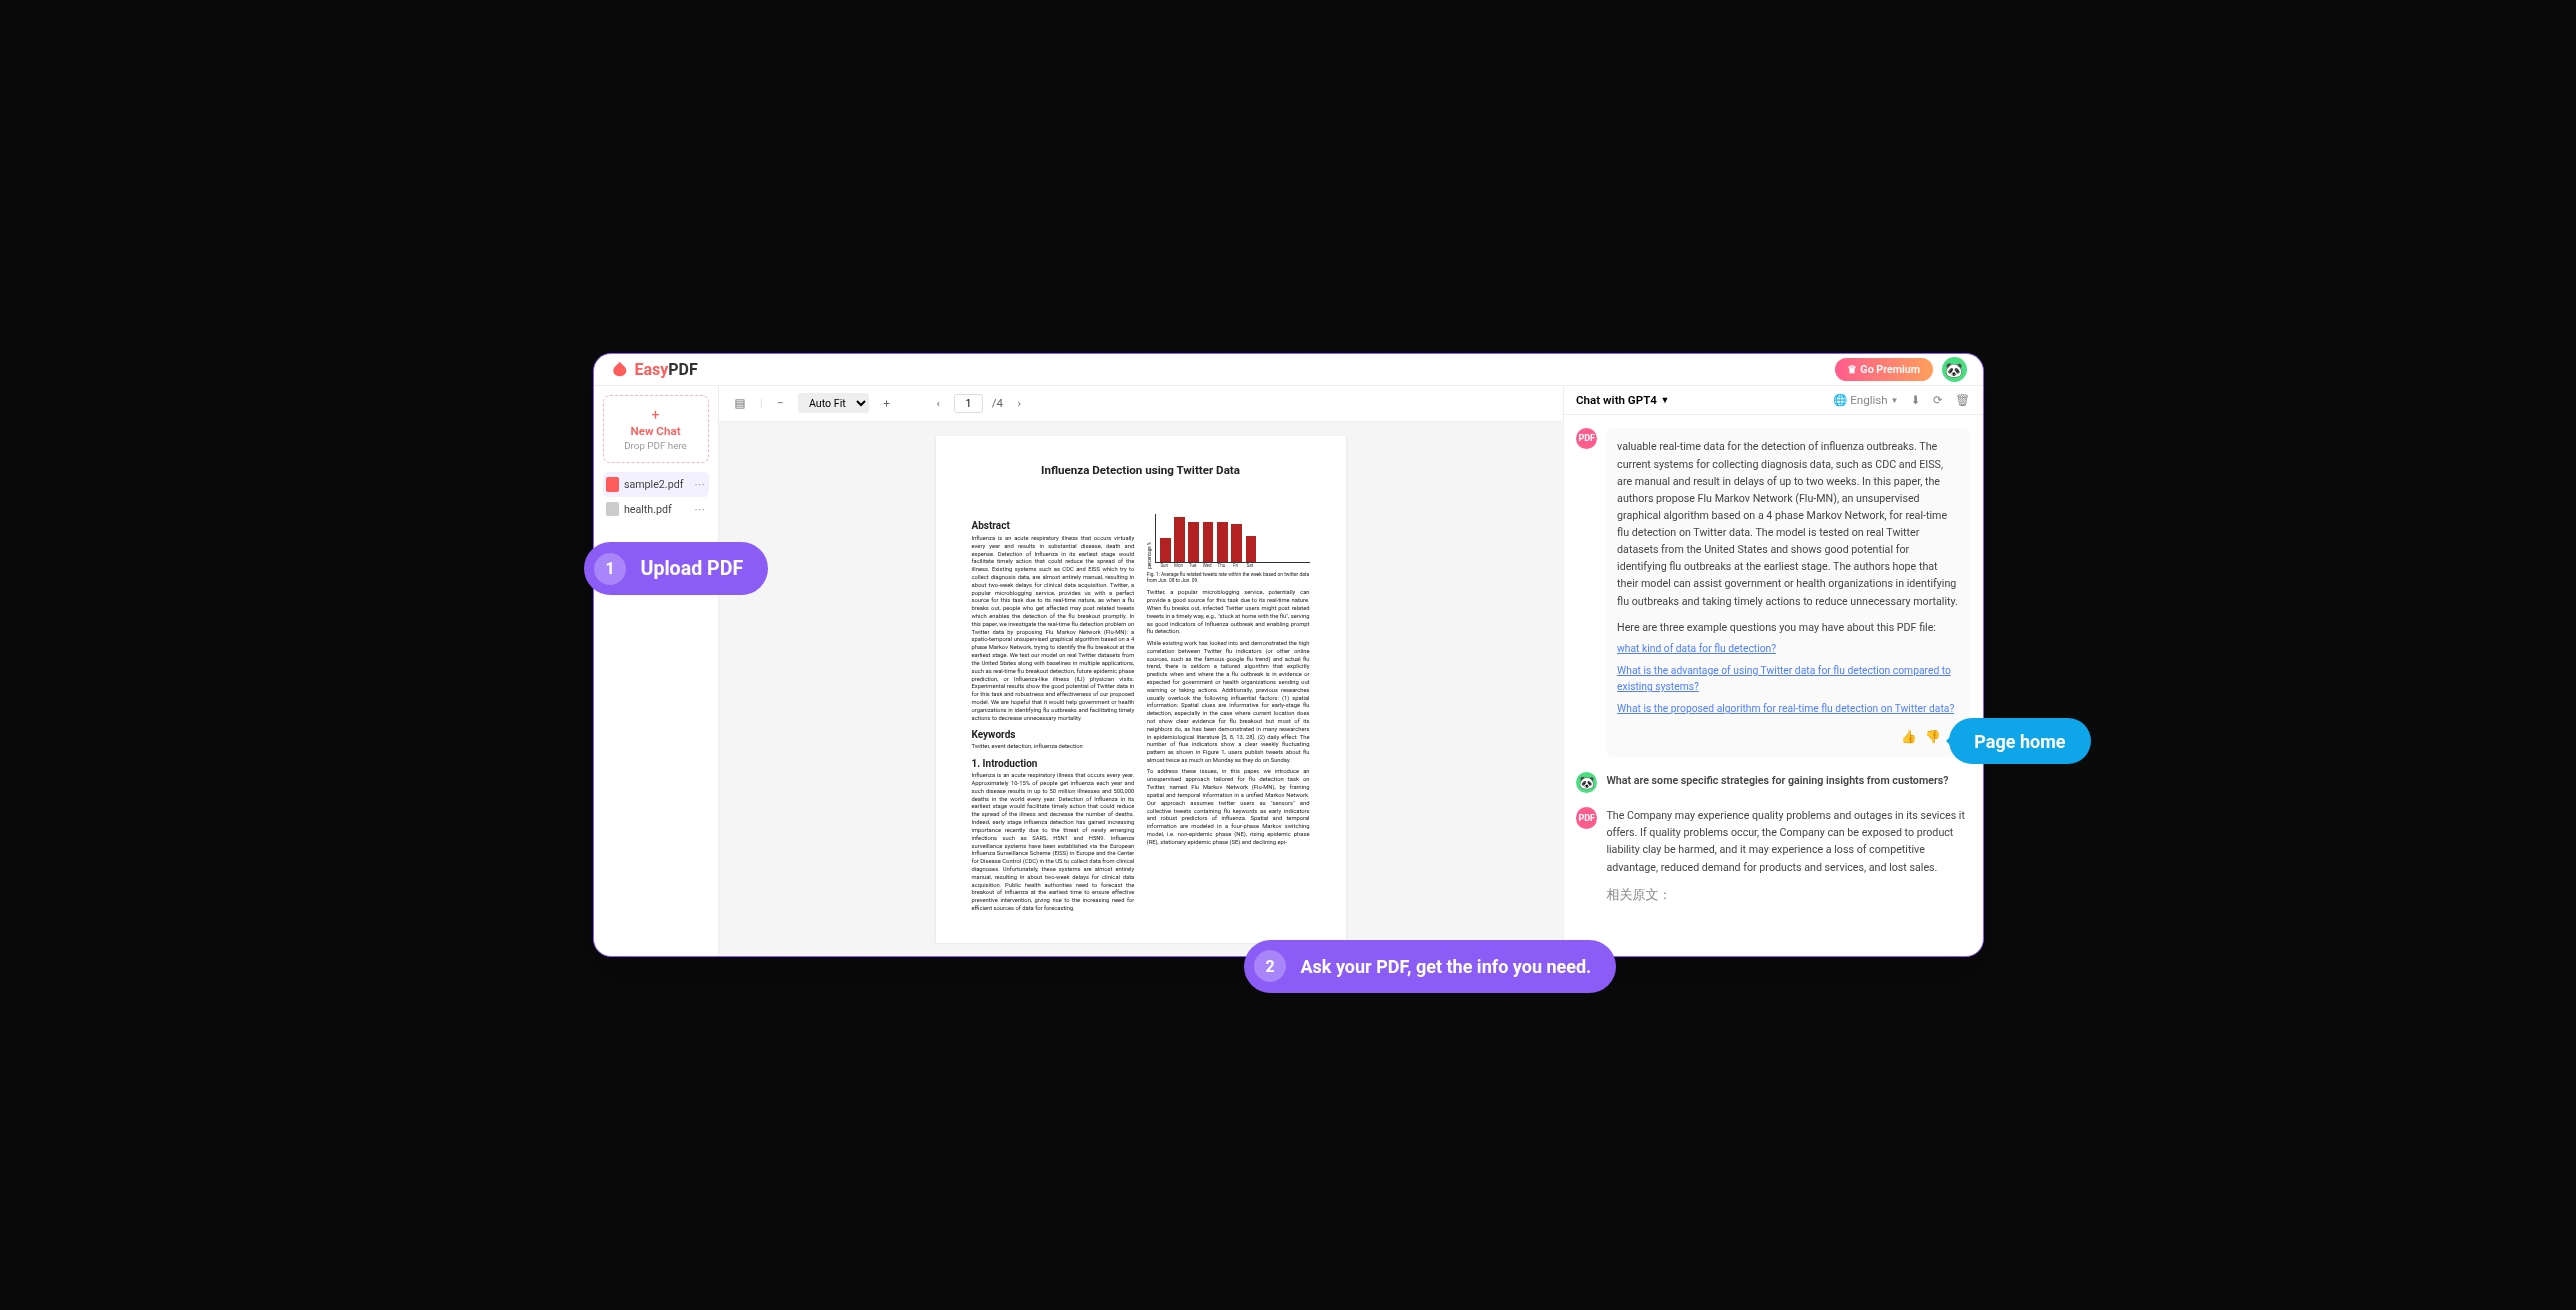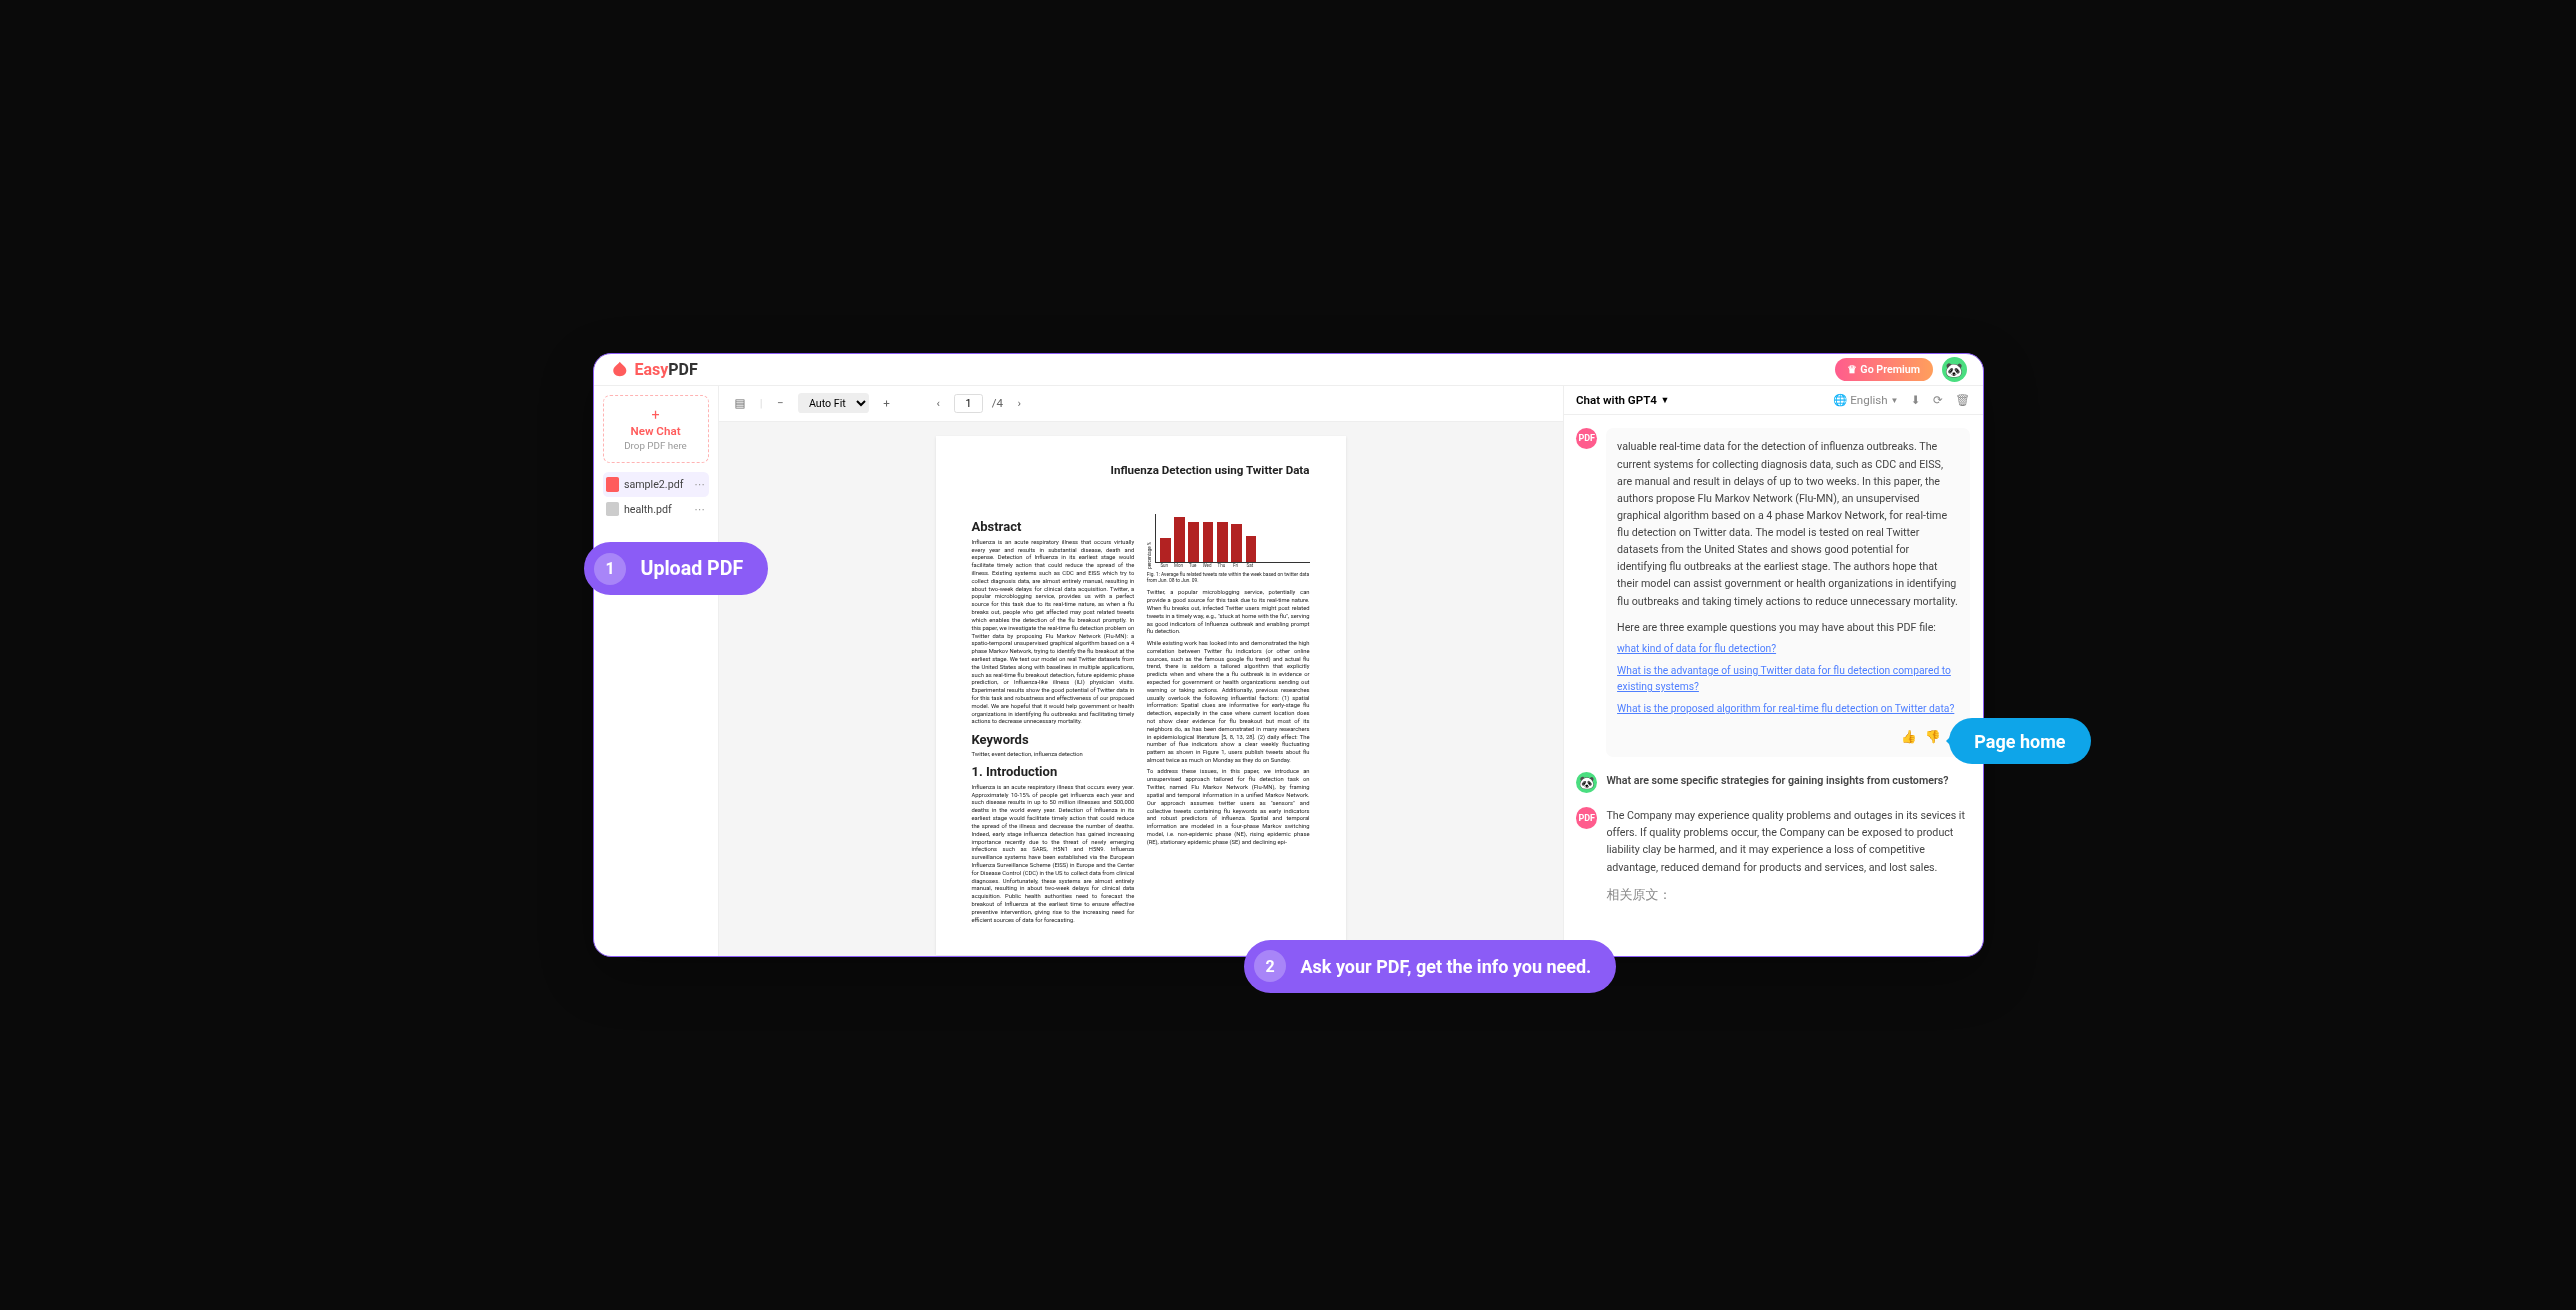--- a/index.html
+++ b/index.html
@@ -25,24 +25,24 @@
 .file-icon { width: 12.5px; height: 14.3px; background: #ff5c5c; border-radius: 1.8px; }
 .file-icon.grey { background: #ccc; }
 .file-menu { margin-left: auto; color: #999; }
 .doc-area { flex: 1; display: flex; flex-direction: column; border-right: 0.9px solid #eee; }
 .doc-toolbar { display: flex; align-items: center; gap: 9px; padding: 7.1px 10.7px; border-bottom: 0.9px solid #eee; font-size: 11.6px; color: #666; }
 .toolbar-btn { cursor: pointer; padding: 1.8px 5.3px; }
 .zoom-select { background: #eee; border: none; padding: 2.7px 7.1px; border-radius: 3.6px; font-size: 10.7px; }
 .page-input { width: 28.5px; text-align: center; border: 0.9px solid #ddd; border-radius: 2.7px; font-size: 10.7px; padding: 1.8px; }
 .doc-viewer { flex: 1; background: #f5f5f5; overflow: auto; padding: 14.3px; }
 .doc-page { background: #fff; margin: 0 auto; padding: 27px 36px; font-size: 7.1px; line-height: 1.3; color: #222; max-width: 410px; box-shadow: 0 0.9px 2.7px rgba(0,0,0,0.1); }
-.doc-title { text-align: right; font-size: 11.6px; font-weight: 700; margin-bottom: 36px; }
+.doc-title { text-align: center; font-size: 11.6px; font-weight: 700; margin-bottom: 36px; }
 .doc-cols { display: flex; gap: 12.5px; }
 .doc-col { flex: 1; }
-.doc-h { font-weight: 700; font-size: 13px; margin: 5.3px 0 2.7px; }
+.doc-h { font-weight: 700; font-size: 10px; margin: 5.3px 0 2.7px; }
 .doc-p { text-align: justify; margin-bottom: 3.6px; font-size: 5.8px; line-height: 1.35; }
 .doc-chart { margin-bottom: 5.3px; }
 .doc-chart-bars { display: flex; align-items: flex-end; gap: 3.6px; height: 49px; border-left: 0.9px solid #333; border-bottom: 0.9px solid #333; padding: 0 3.6px; }
 .doc-chart-bar { width: 10.7px; background: #b22222; }
 .doc-chart-labels { display: flex; gap: 3.6px; padding: 0 3.6px; font-size: 4.5px; color: #333; }
 .doc-chart-labels span { width: 10.7px; text-align: center; }
 .doc-caption { font-size: 4.9px; margin-top: 3.6px; line-height: 1.2; }
 .chat-area { width: 419px; display: flex; flex-direction: column; }
 .chat-header { display: flex; align-items: center; justify-content: space-between; padding: 7.1px 12.5px; border-bottom: 0.9px solid #eee; }
 .chat-title { font-weight: 600; font-size: 11.6px; display: flex; align-items: center; gap: 3.6px; }

